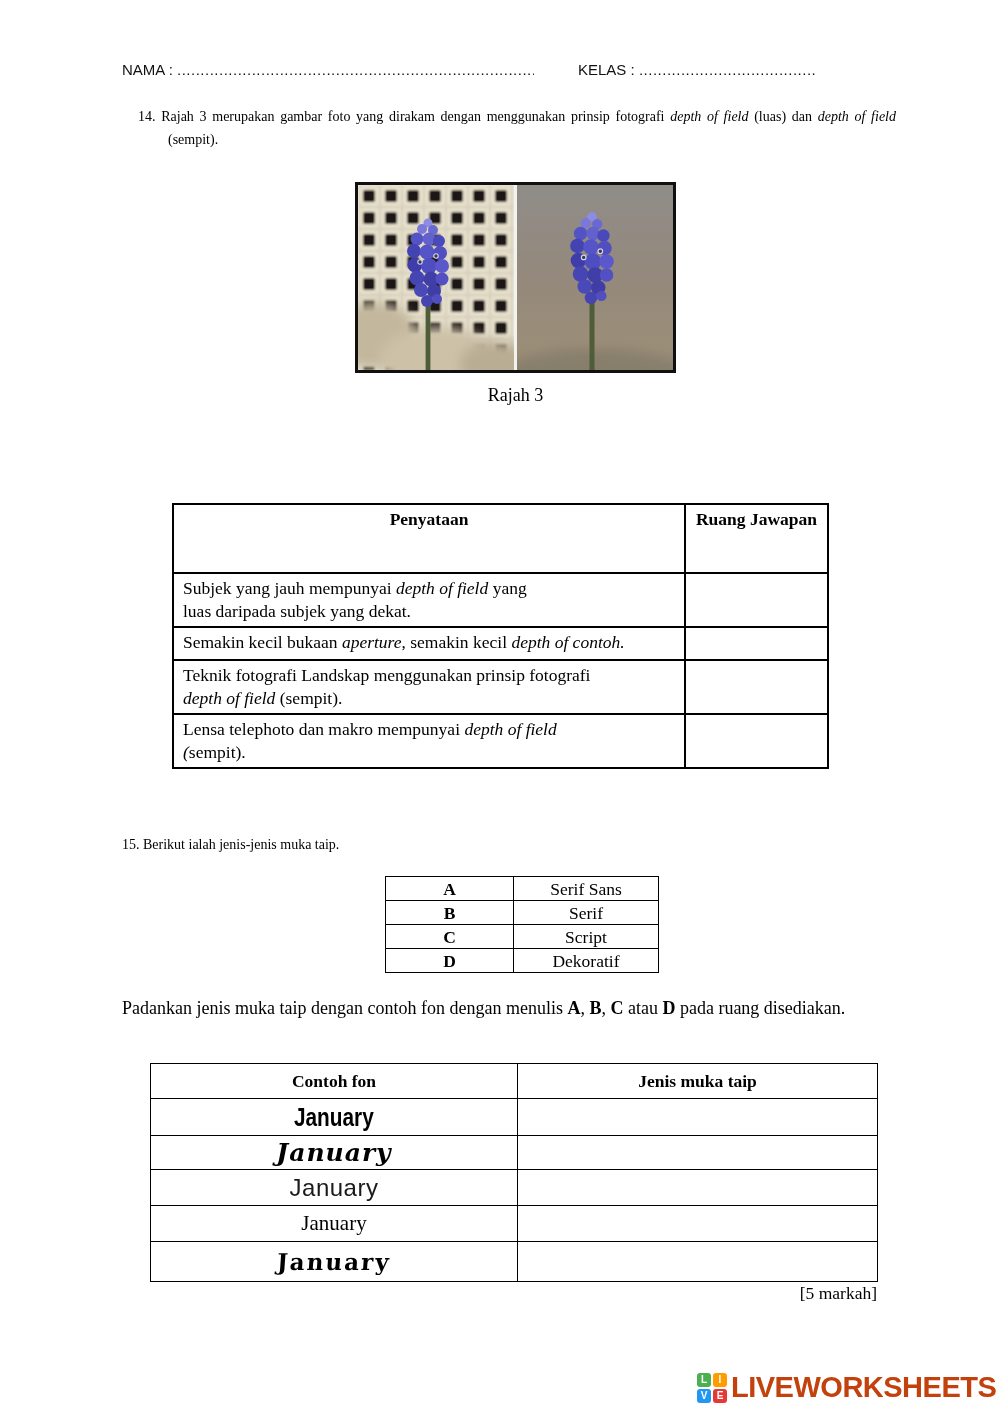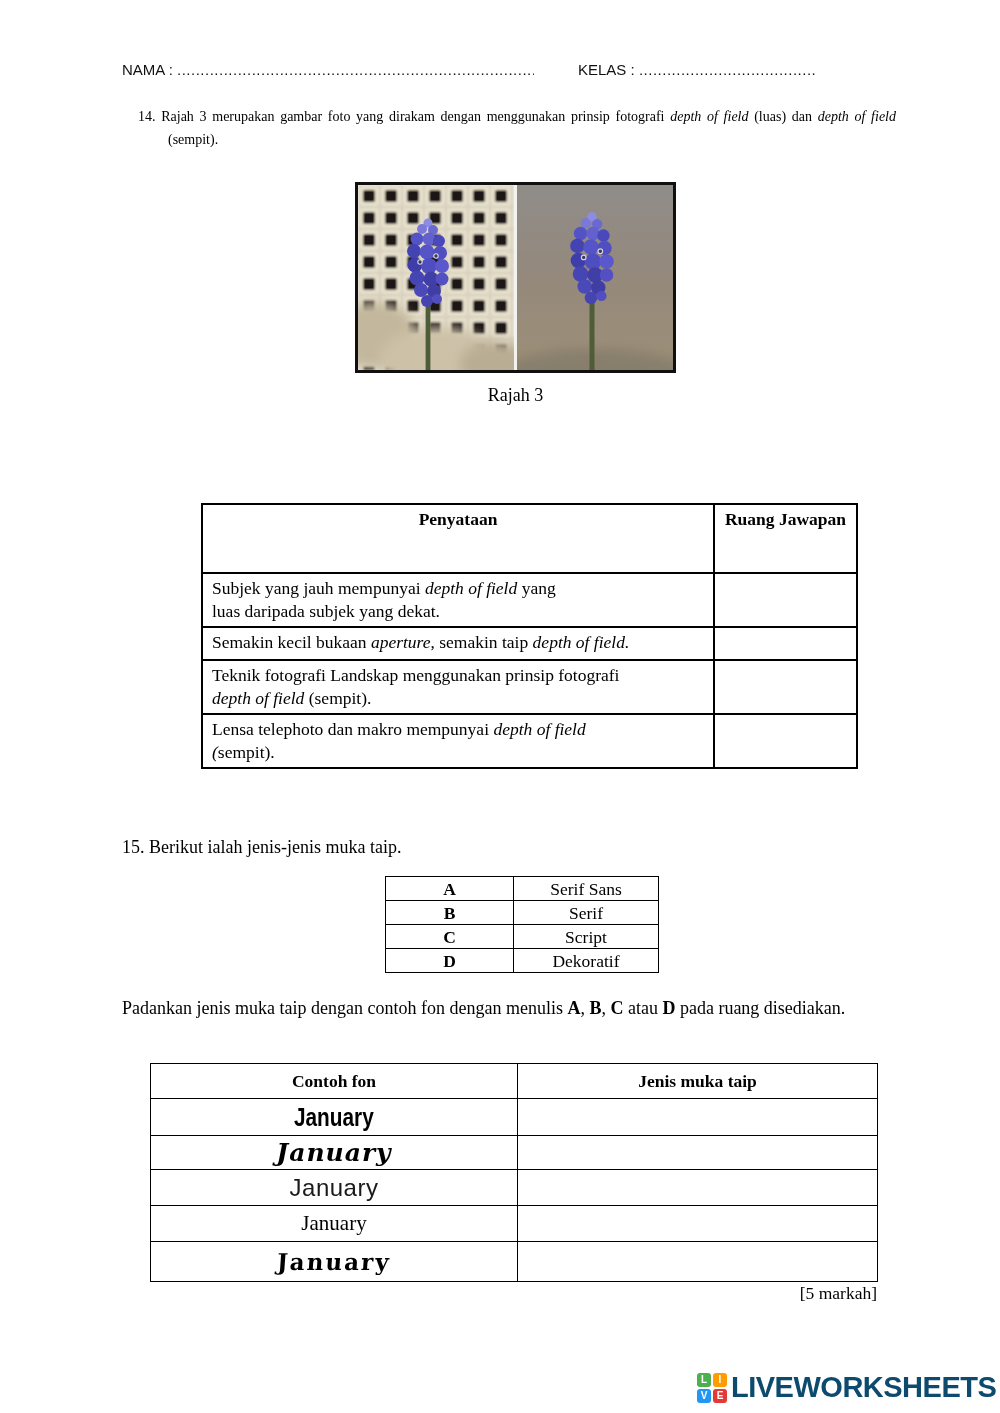--- a/index.html
+++ b/index.html
@@ -29,37 +29,37 @@
   .fig-cap { position:absolute; left:355px; top:385px; width:321px;
     text-align:center; font-size:18px; }
 
   
   .para { position:absolute; left:122px; width:758px; font-size:18px;
     line-height:23px; text-align:justify; }
   #instr1 { top:435px; }
   #instr2 { top:997px; }
 
   
-  .t1 { position:absolute; top:503px; left:201px; border-collapse:collapse; table-layout:fixed; }
+  .t1 { position:absolute; top:503px; left:172px; border-collapse:collapse; table-layout:fixed; }
   .t1 th, .t1 td { border:2px solid #000; font-size:17.5px; vertical-align:top;
     padding:3px 9px; line-height:23px; font-weight:normal; }
   .t1 th { font-weight:bold; text-align:center; }
   .t1 .c1 { width:512px; }
   .t1 .c2 { width:143px; }
   .t1 .hrow th { height:69px; }
   .t1 .r1 td { height:45px; }
   .t1 .r2 td { height:33px; }
   .t1 .r3 td { height:50px; }
   .t1 .r4 td { height:52px; }
 
   .marks { position:absolute; left:122px; width:756px; text-align:right; font-size:17.5px; }
   #marks4 { top:786px; }
   #marks5 { top:1283px; width:755px; }
 
-  .q15 { position:absolute; top:837px; left:122px; font-size:18px; }
+  .q15 { position:absolute; top:837px; left:122px; font-size:14px; }
 
   
   .t2 { position:absolute; top:876px; left:385px; border-collapse:collapse; table-layout:fixed; }
   .t2 td { border:1.5px solid #000; font-size:17.5px; text-align:center;
     height:24px; padding:0 4px; line-height:22px; }
   .t2 .k { width:128px; font-weight:bold; }
   .t2 .v { width:145px; }
 
   
   .t3 { position:absolute; top:1063px; left:150px; border-collapse:collapse; table-layout:fixed; }
@@ -165,21 +165,21 @@
     <tbody>
         <tr class="hrow">
       <th class="c1">Penyataan</th>
       <th class="c2">Ruang Jawapan</th>
     </tr>
     <tr class="r1">
       <td><span>Subjek yang jauh mempunyai </span><span class="it">depth of field</span><span> yang</span><br><span>luas daripada subjek yang dekat.</span></td>
       <td></td>
     </tr>
     <tr class="r2">
-      <td><span>Semakin kecil bukaan </span><span class="it">aperture</span><span>, semakin taip </span><span class="it">depth of field.</span></td>
+      <td><span>Semakin kecil bukaan </span><span class="it">aperture</span><span>, semakin kecil </span><span class="it">depth of contoh.</span></td>
       <td></td>
     </tr>
     <tr class="r3">
       <td><span>Teknik fotografi Landskap menggunakan prinsip fotografi</span><br><span class="it">depth of field</span><span> (sempit).</span></td>
       <td></td>
     </tr>
     <tr class="r4">
       <td><span>Lensa telephoto dan makro mempunyai </span><span class="it">depth of field</span><br><span class="it">(</span><span>sempit).</span></td>
       <td></td>
     </tr>
@@ -243,16 +243,16 @@
 
   <div class="marks" id="marks5">[5 markah]</div>
 
   <div class="logo">
     <div class="logo-grid">
       <span class="logo-sq" style="background-color: rgb(76, 175, 80);">L</span>
       <span class="logo-sq" style="background-color: rgb(255, 157, 0);">I</span>
       <span class="logo-sq" style="background-color: rgb(33, 150, 243);">V</span>
       <span class="logo-sq" style="background-color: rgb(229, 57, 53);">E</span>
     </div>
-    <span class="logo-text" style="color: #0c4a6e;">LIVEWORKSHEETS</span>
+    <span class="logo-text" style="color: #c2410c;">LIVEWORKSHEETS</span>
   </div>
 
 </div>
 
 </body></html>

